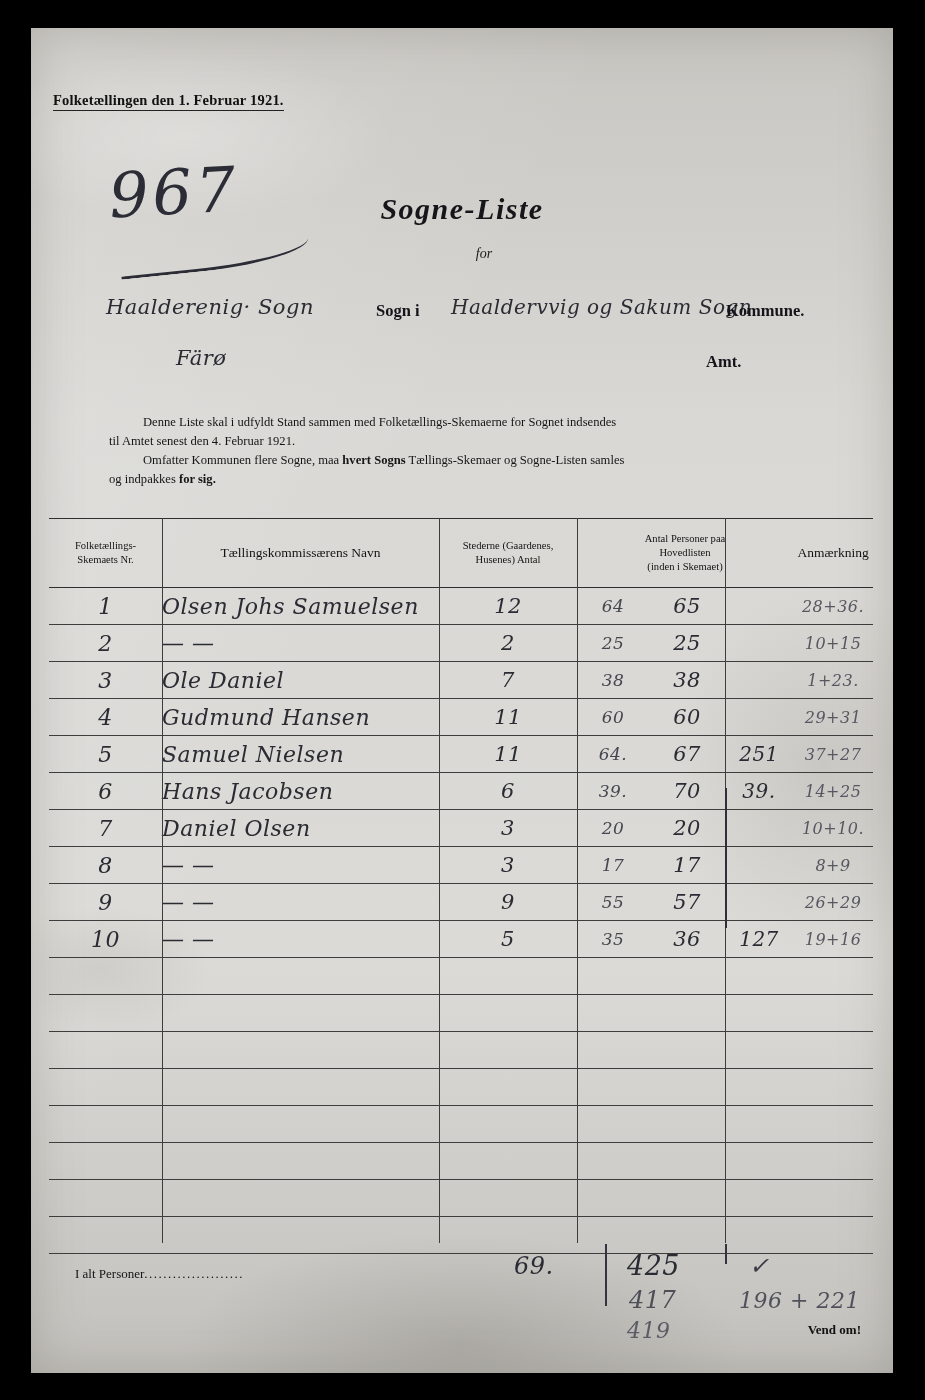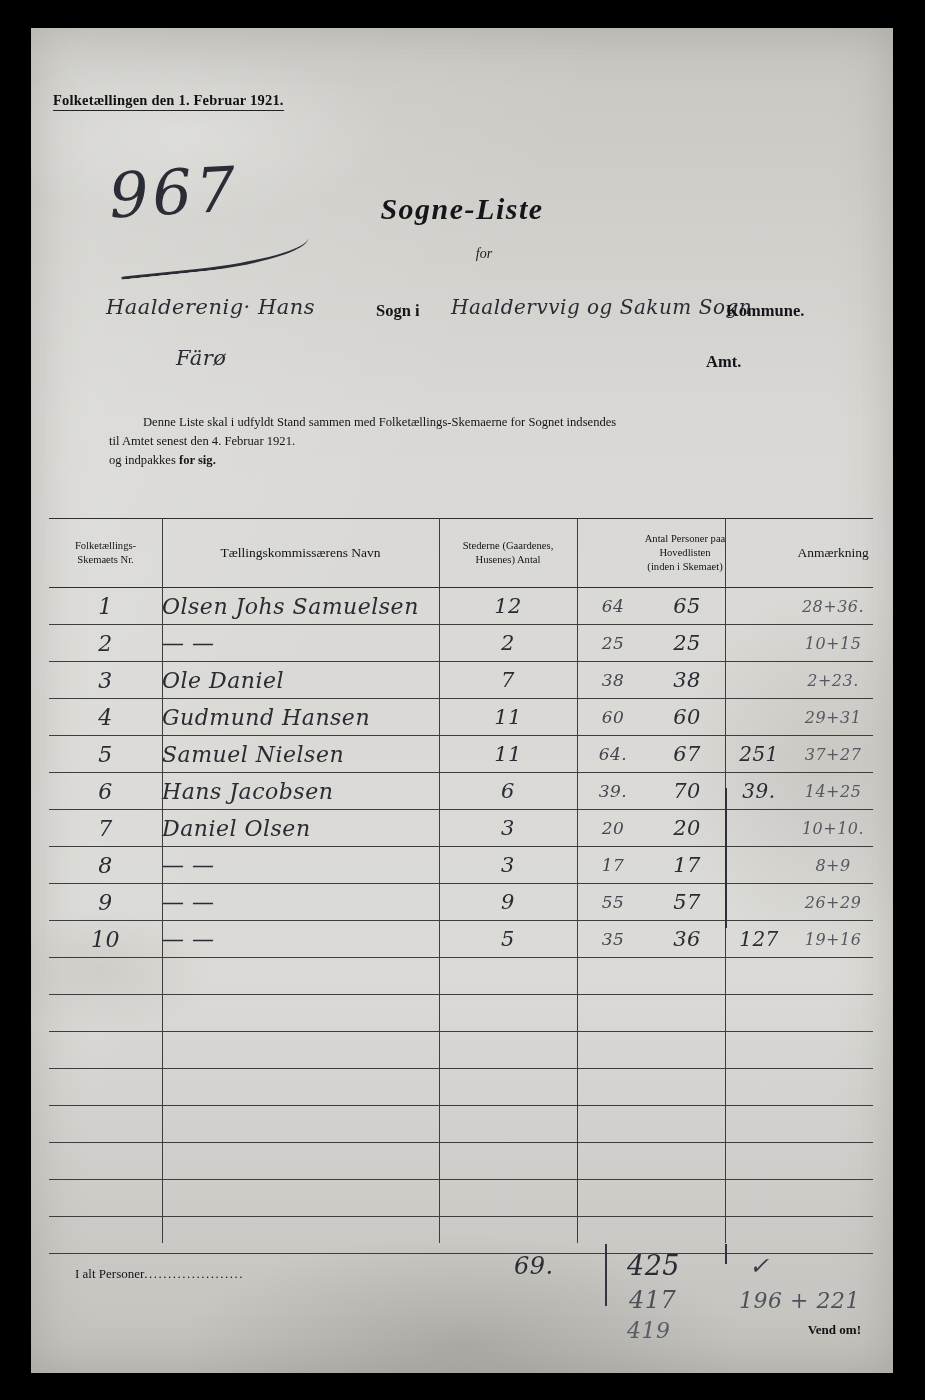--- a/index.html
+++ b/index.html
@@ -314,34 +314,35 @@
 
   <div id="hdr-line">Folketællingen den 1. Februar 1921.</div>
 
   <div id="folio-number" class="hand">967</div>
   <div id="folio-underline"></div>
 
   <div id="title">Sogne-Liste</div>
   <div id="title-for">for</div>
 
   <div id="sogn-row">
-    <span id="sogn-hand" class="hand">Haalderenig· Hans</span>
+    <span id="sogn-hand" class="hand">Haalderenig· Sogn</span>
     <span id="sogn-printed">Sogn i</span>
     <span id="kommune-hand" class="hand">Haaldervvig og Sakum Sogn</span>
     <span id="kommune-printed">Kommune.</span>
   </div>
 
   <div id="amt-row">
     <span id="amt-hand" class="hand">Färø</span>
     <span id="amt-printed">Amt.</span>
   </div>
 
   <div id="instructions">
     <p class="indent"><span>Denne Liste skal i udfyldt Stand sammen med Folketællings-Skemaerne for Sognet indsendes</span></p>
     <p><span>til Amtet senest den 4. Februar 1921.</span></p>
+    <p class="indent"><span>Omfatter Kommunen flere Sogne, maa </span><b>hvert Sogns</b><span> Tællings-Skemaer og Sogne-Listen samles</span></p>
     <p><span>og indpakkes </span><b>for sig.</b></p>
   </div>
 
   <div id="table-wrap">
 
     <div class="colsep" style="left:113px;"></div>
     <div class="colsep" style="left:390px;"></div>
     <div class="colsep" style="left:528px;"></div>
     <div class="colsep" style="left:676px;"></div>
 
@@ -393,21 +394,21 @@
           <td class="c-extra hand"></td>
           <td class="c-note hand">10+15</td>
         </tr>
         <tr>
           <td class="c-nr hand">3</td>
           <td class="c-name hand">Ole Daniel</td>
           <td class="c-hus hand">7</td>
           <td class="c-p1 hand">38</td>
           <td class="c-p2 hand">38</td>
           <td class="c-extra hand"></td>
-          <td class="c-note hand">2+23.</td>
+          <td class="c-note hand">1+23.</td>
         </tr>
         <tr>
           <td class="c-nr hand">4</td>
           <td class="c-name hand">Gudmund Hansen</td>
           <td class="c-hus hand">11</td>
           <td class="c-p1 hand">60</td>
           <td class="c-p2 hand">60</td>
           <td class="c-extra hand"></td>
           <td class="c-note hand">29+31</td>
         </tr>

